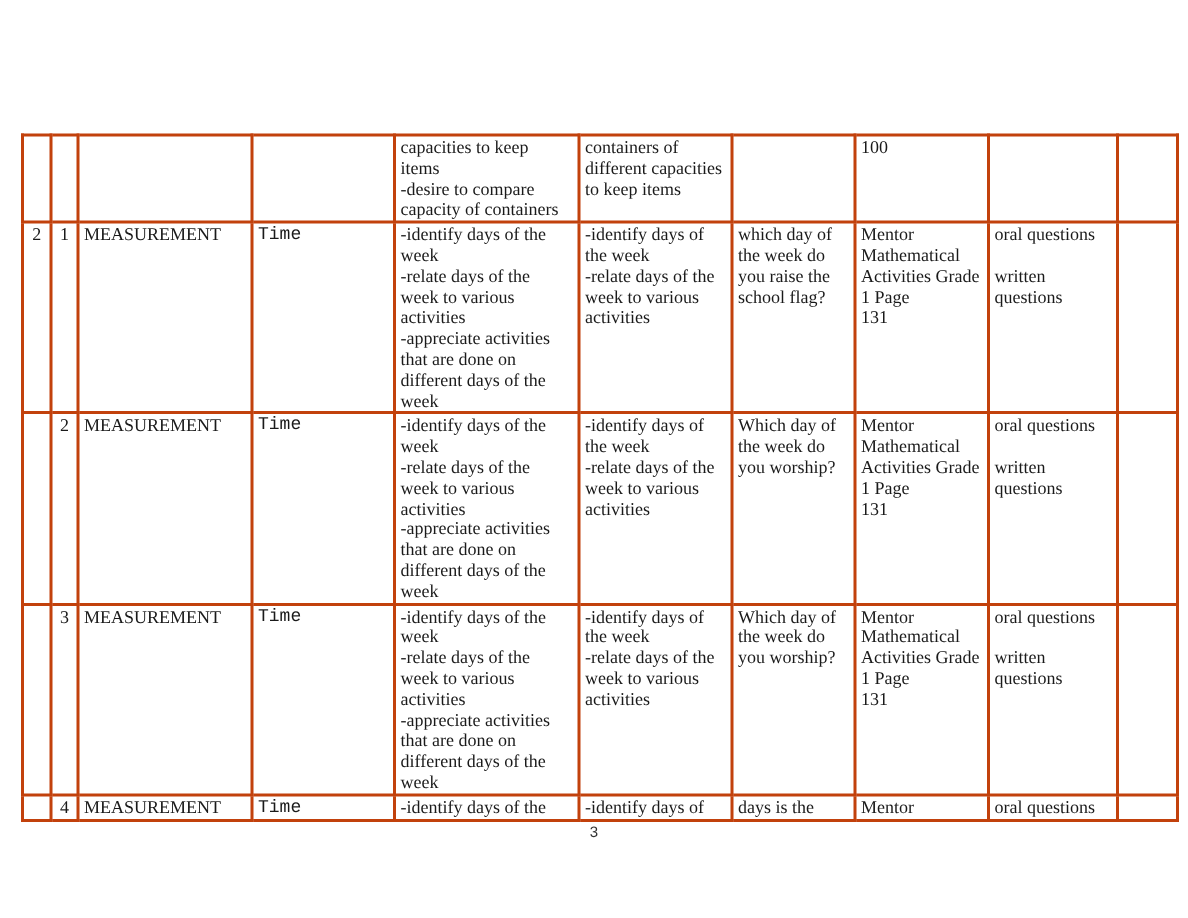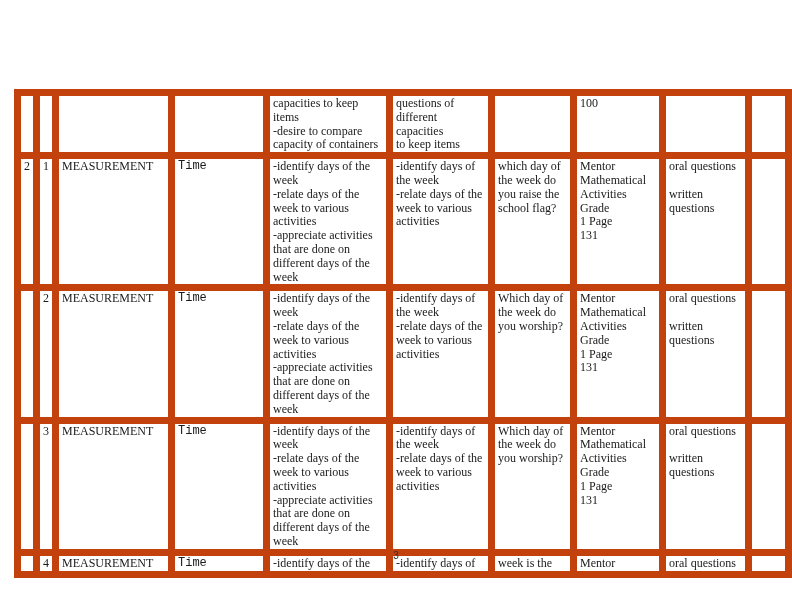--- a/index.html
+++ b/index.html
@@ -24,21 +24,21 @@
     table.scheme {
       position: absolute;
       left: 14px;
       top: 89px;
       border-collapse: collapse;
       table-layout: fixed;
       font-size: 12px;
       line-height: 13.8px;
     }
     table.scheme td {
-      border: 7px solid #c2410c;
+      border: 2px solid #c2410c;
       vertical-align: top;
       padding: 1px 3px 0 3px;
       overflow: hidden;
       white-space: pre-line;
       word-wrap: break-word;
     }
     td.c-week { text-align: center; padding-left: 1px; padding-right: 1px; }
     td.c-lesson { text-align: center; padding-left: 1px; padding-right: 1px; }
     td.c-strand { padding-left: 5px; }
     td.c-sub { padding-left: 8px; font-family: Liberation Mono, monospace; }
@@ -79,21 +79,21 @@
     <tbody>
       <tr class="r0">
         <td class="c-week"></td>
         <td class="c-lesson"></td>
         <td class="c-strand"></td>
         <td class="c-sub"></td>
         <td>capacities to keep
 items
 -desire to  compare
 capacity of containers</td>
-        <td>questions of
+        <td>containers of
 different capacities
 to keep items</td>
         <td></td>
         <td>100</td>
         <td class="c-assess"></td>
         <td></td>
       </tr>
       <tr class="r1">
         <td class="c-week">2</td>
         <td class="c-lesson">1</td>
@@ -194,21 +194,21 @@
 questions</td>
         <td></td>
       </tr>
       <tr class="r4">
         <td class="c-week"></td>
         <td class="c-lesson">4</td>
         <td class="c-strand">MEASUREMENT</td>
         <td class="c-sub">Time</td>
         <td>-identify days of the</td>
         <td>-identify days of</td>
-        <td>week is the</td>
+        <td>days is the</td>
         <td>Mentor</td>
         <td class="c-assess">oral questions</td>
         <td></td>
       </tr>
     </tbody>
   </table>
 
   <div class="page-number">3</div>
 </div>
 

